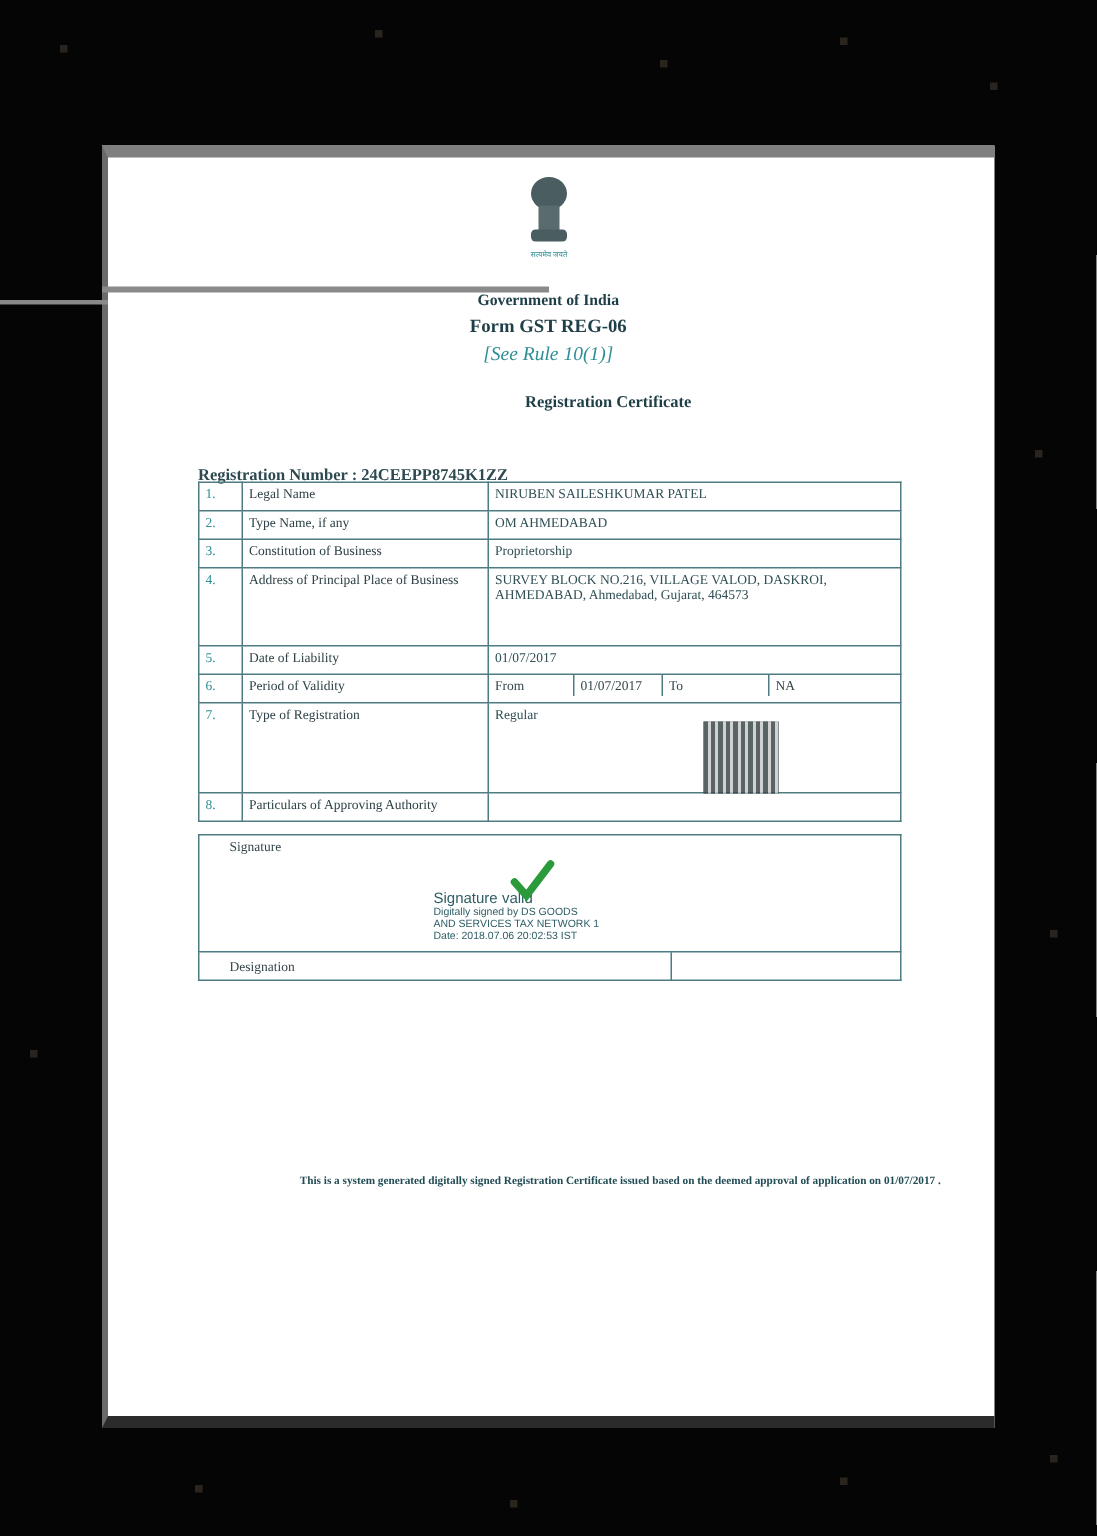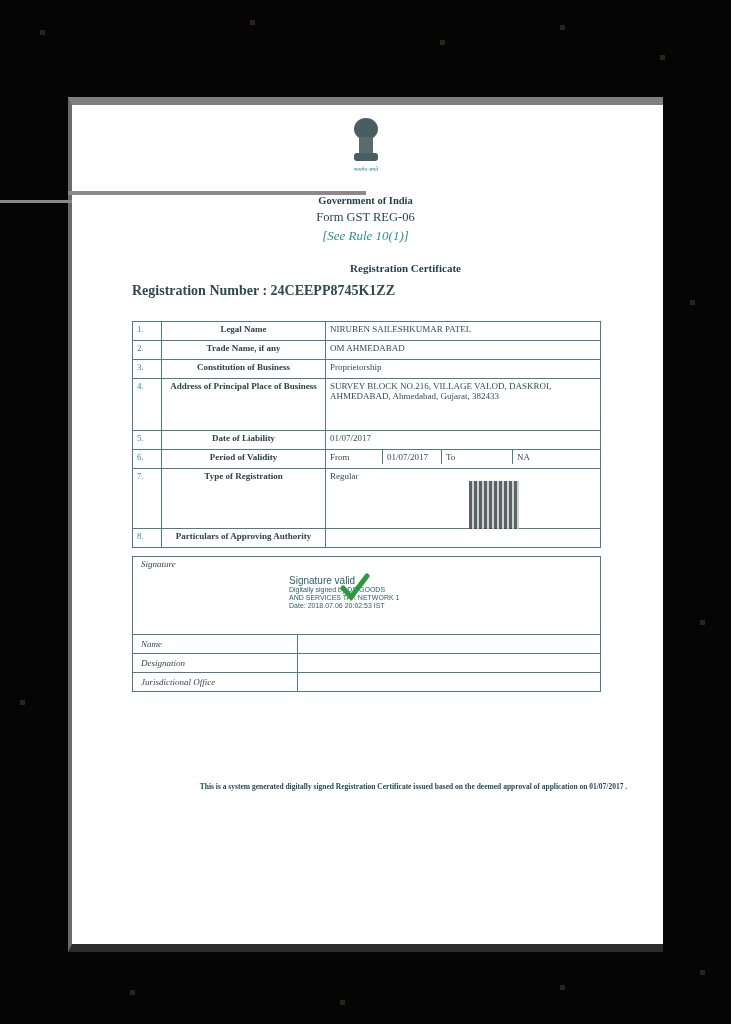--- a/index.html
+++ b/index.html
@@ -2,38 +2,38 @@
 <html><head>
 <meta charset="utf-8">
 <style>
   html,body{margin:0;padding:0;}
   body{width:731px;height:1024px;background:#050505;position:relative;overflow:hidden;font-family:"Liberation Serif","DejaVu Serif",serif;}
   .speck{position:absolute;width:5px;height:5px;background:#3a3229;opacity:.7;}
   .page{position:absolute;left:68px;top:97px;width:595px;height:855px;background:#fff;border-top:8px solid #7f7f7f;border-left:4px solid #6a6a6a;border-bottom:8px solid #2b2b2b;box-sizing:border-box;}
   .emblem{position:absolute;left:347px;top:113px;width:38px;height:60px;}
   .hdr{position:absolute;left:0;width:731px;text-align:center;color:#1f3f48;}
   .gov{top:195px;font-size:10.5px;font-weight:bold;}
-  .form{top:210px;font-size:12.5px;font-weight:normal;}
+  .form{top:210px;font-size:12.5px;font-weight:bold;}
   .rule{top:228px;font-size:13px;font-style:italic;color:#2f8e95;}
   .title{top:262px;font-size:11px;font-weight:bold;margin-left:40px;}
-  .regno{position:absolute;left:132px;top:283px;font-size:14px;font-weight:bold;color:#2e4a50;}
+  .regno{position:absolute;left:132px;top:311px;font-size:11px;font-weight:bold;color:#2e4a50;}
   .bar1{position:absolute;left:68px;top:191px;width:298px;height:4px;background:#8a8a8a;}
   .bar2{position:absolute;left:0;top:200px;width:72px;height:3px;background:#8a8a8a;}
   table.cert{position:absolute;left:132px;top:321px;width:469px;border-collapse:collapse;font-size:9px;color:#35474b;}
   table.cert td{border:1.5px solid #4f7c82;padding:2px 4px;vertical-align:top;}
   .num{width:20px;color:#2e8e95;}
-  .lbl{width:155px;font-weight:bold;color:#2f4247;text-align:center;}
+  .lbl{width:155px;font-weight:normal;color:#2f4247;}
   .val{color:#2f4f55;}
   .inner{width:100%;border-collapse:collapse;}
   .inner td{border:1.5px solid #4f7c82;padding:2px 4px;}
   .qr{position:absolute;left:469px;top:481px;width:50px;height:48px;background:
       repeating-linear-gradient(90deg,#3c4a4c 0 3px,#c9c9c9 3px 5px),#555;opacity:.85;}
   table.sig{position:absolute;left:132px;top:556px;width:469px;border-collapse:collapse;font-size:9px;color:#35474b;}
-  table.sig td{border:1.5px solid #4f7c82;padding:2px 8px;font-style:italic;}
-  .sigbox{position:absolute;left:289px;top:575px;font-family:"Liberation Sans",sans-serif;color:#2e5e66;}
+  table.sig td{border:1.5px solid #4f7c82;padding:2px 20px;}
+  .sigbox{position:absolute;left:289px;top:594px;font-family:"Liberation Sans",sans-serif;color:#2e5e66;}
   .sigbox .v{font-size:10px;}
   .sigbox .d{font-size:7px;line-height:8px;}
   .tick{position:absolute;left:340px;top:572px;}
   .footer{position:absolute;left:0;width:731px;top:782px;text-align:center;font-size:7.5px;font-weight:bold;color:#234d55;padding-left:48px;}
 </style>
 </head>
 <body>
 
 <div class="speck" style="left:40px;top:30px"></div>
 <div class="speck" style="left:250px;top:20px"></div>
@@ -71,32 +71,32 @@
 
 <table class="cert">
   <tbody>
       <tr style="height:19px">
     <td class="num">1.</td>
     <td class="lbl">Legal Name</td>
     <td class="val">NIRUBEN SAILESHKUMAR PATEL</td>
   </tr>
   <tr style="height:19px">
     <td class="num">2.</td>
-    <td class="lbl">Trade Name, if any</td>
+    <td class="lbl">Type Name, if any</td>
     <td class="val">OM AHMEDABAD</td>
   </tr>
   <tr style="height:19px">
     <td class="num">3.</td>
     <td class="lbl">Constitution of Business</td>
     <td class="val">Proprietorship</td>
   </tr>
   <tr style="height:52px">
     <td class="num">4.</td>
     <td class="lbl">Address of Principal Place of Business</td>
-    <td class="val">SURVEY BLOCK NO.216, VILLAGE VALOD, DASKROI, AHMEDABAD, Ahmedabad, Gujarat, 382433</td>
+    <td class="val">SURVEY BLOCK NO.216, VILLAGE VALOD, DASKROI, AHMEDABAD, Ahmedabad, Gujarat, 464573</td>
   </tr>
   <tr style="height:19px">
     <td class="num">5.</td>
     <td class="lbl">Date of Liability</td>
     <td class="val">01/07/2017</td>
   </tr>
   <tr style="height:19px">
     <td class="num">6.</td>
     <td class="lbl">Period of Validity</td>
     <td style="padding:0">
@@ -126,29 +126,21 @@
   </table>
 
 <div class="qr"></div>
 
 <table class="sig">
   <tbody>
       <tr style="height:78px">
     <td colspan="2" style="vertical-align:top">Signature</td>
   </tr>
   <tr style="height:19px">
-    <td style="width:148px">Name</td>
-    <td></td>
-  </tr>
-  <tr style="height:19px">
     <td>Designation</td>
-    <td></td>
-  </tr>
-  <tr style="height:19px">
-    <td>Jurisdictional Office</td>
     <td></td>
   </tr>
 </tbody>
   </table>
 
 <div class="sigbox">
   <div class="v">Signature valid</div>
   <div class="d">Digitally signed by DS GOODS</div>
   <div class="d">AND SERVICES TAX NETWORK 1</div>
   <div class="d">Date: 2018.07.06 20:02:53 IST</div>

